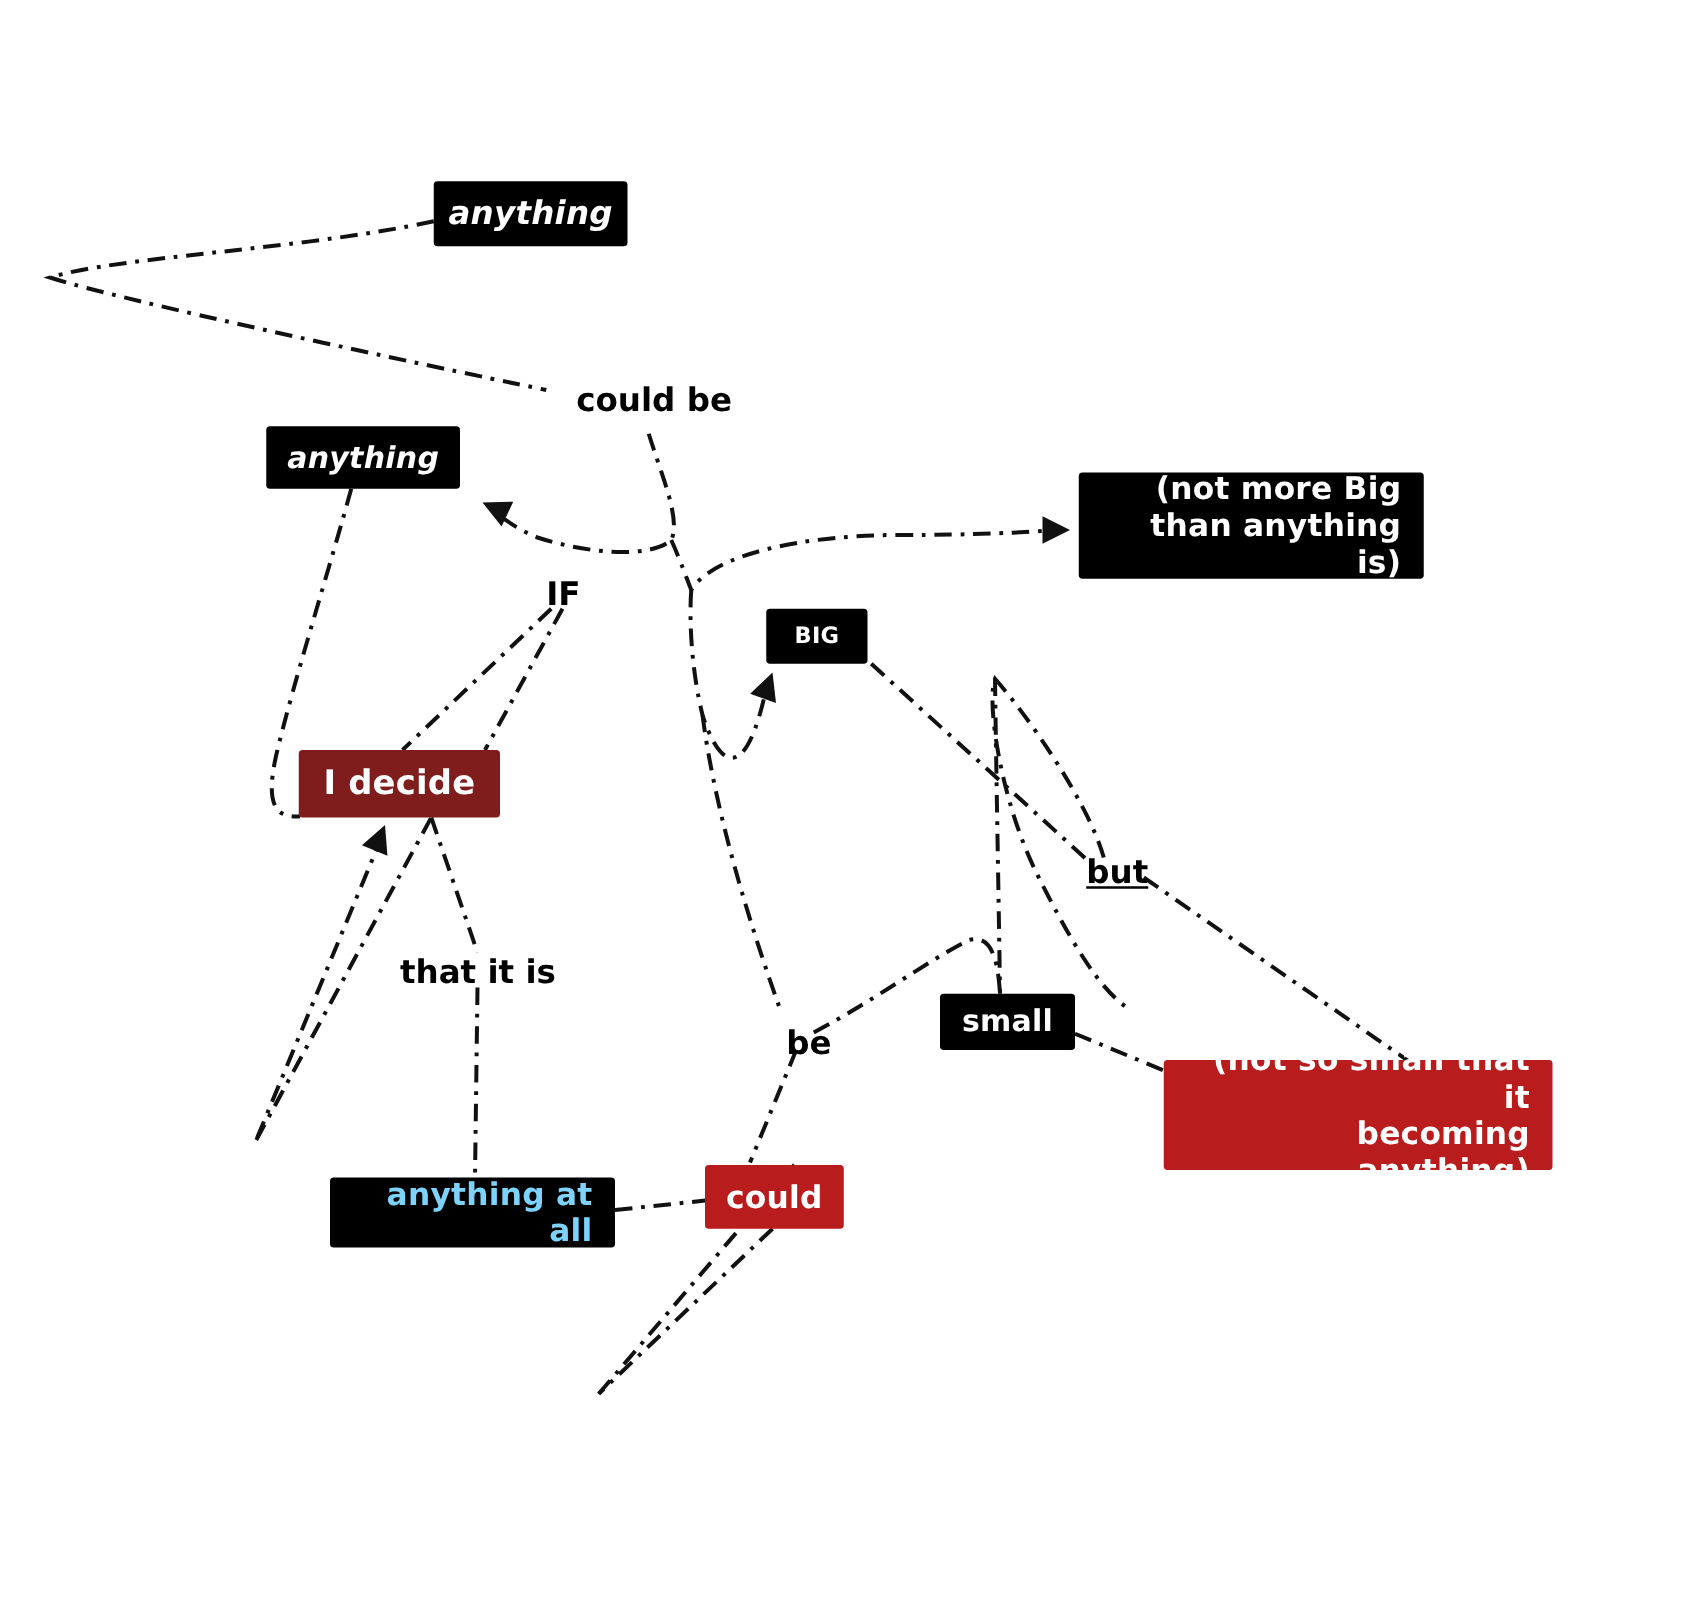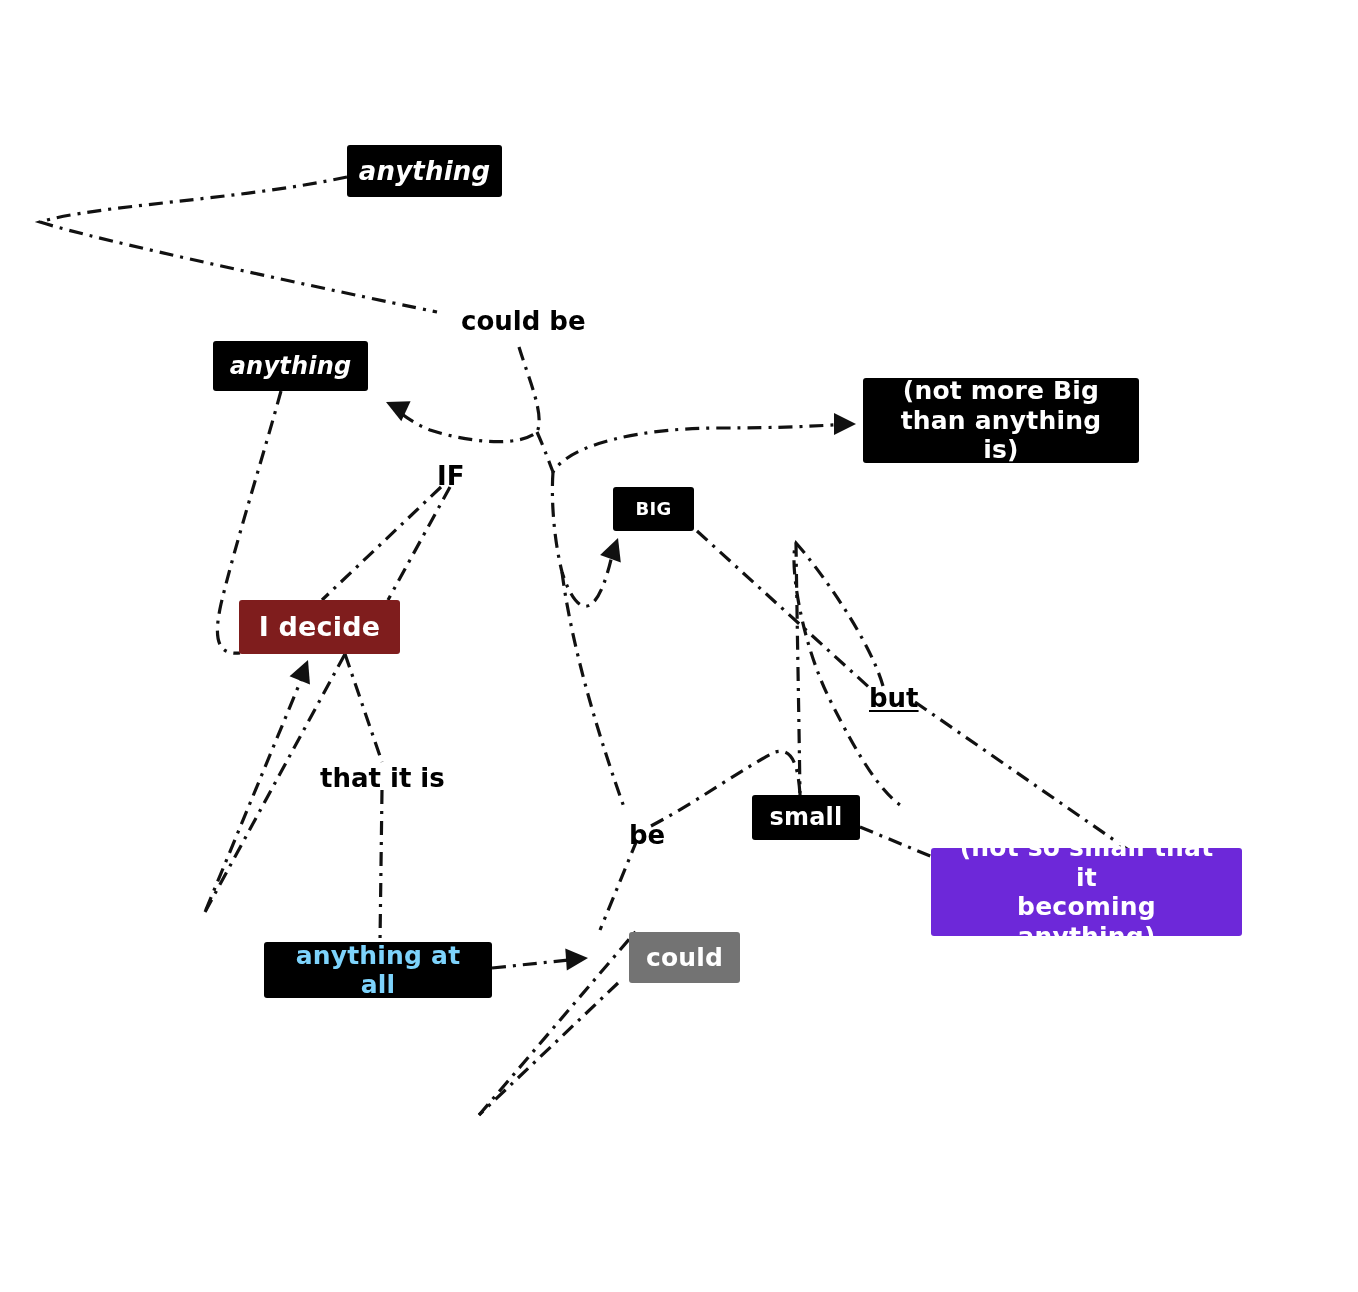--- a/index.html
+++ b/index.html
@@ -36,21 +36,21 @@
     stroke: none;
   }
   .node {
     position: absolute;
     background: #000000;
     color: #ffffff;
     border-radius: 3px;
     display: flex;
     align-items: center;
     justify-content: center;
-    text-align: center;
+    text-align: right;
     font-weight: bold;
     line-height: 1.18;
     box-sizing: border-box;
     padding: 6px 18px;
     letter-spacing: 0.2px;
   }
   .node.italic {
     font-style: italic;
   }
   .link-label {
@@ -100,23 +100,23 @@
       <path class="edge-path" d="M 796 543 C 797 620 799 720 800 795" stroke="#111111"></path>
     </svg>
 
   <div id="node-layer">
       <div class="node italic" style="left: 347px; top: 145px; width: 155px; height: 52px; font-size: 26px; background: rgb(0, 0, 0); color: rgb(255, 255, 255);">anything</div>
       <div class="node italic" style="left: 213px; top: 341px; width: 155px; height: 50px; font-size: 24px; background: rgb(0, 0, 0); color: rgb(255, 255, 255);">anything</div>
       <div class="node" style="left: 863px; top: 378px; width: 276px; height: 85px; font-size: 25px; background: rgb(0, 0, 0); color: rgb(255, 255, 255);">(not more Big<br>than anything is)</div>
       <div class="node" style="left: 613px; top: 487px; width: 81px; height: 44px; font-size: 18px; background: rgb(0, 0, 0); color: rgb(255, 255, 255);">BIG</div>
       <div class="node" style="left: 239px; top: 600px; width: 161px; height: 54px; font-size: 27px; background: #7f1d1d; color: rgb(255, 255, 255);">I decide</div>
       <div class="node" style="left: 752px; top: 795px; width: 108px; height: 45px; font-size: 24px; background: rgb(0, 0, 0); color: rgb(255, 255, 255);">small</div>
-      <div class="node" style="left: 931px; top: 848px; width: 311px; height: 88px; font-size: 25px; background: #6d28d9; color: rgb(255, 255, 255);">(not so small that it<br>becoming anything)</div>
+      <div class="node" style="left: 931px; top: 848px; width: 311px; height: 88px; font-size: 25px; background: #b91c1c; color: rgb(255, 255, 255);">(not so small that it<br>becoming anything)</div>
       <div class="node" style="left: 264px; top: 942px; width: 228px; height: 56px; font-size: 25px; background: rgb(0, 0, 0); color: #7dd3fc;">anything at all</div>
-      <div class="node" style="left: 629px; top: 932px; width: 111px; height: 51px; font-size: 25px; background: #737373; color: rgb(255, 255, 255);">could</div>
+      <div class="node" style="left: 564px; top: 932px; width: 111px; height: 51px; font-size: 25px; background: #b91c1c; color: rgb(255, 255, 255);">could</div>
     </div>
   <div id="label-layer">
       <div class="link-label" style="left: 441px; top: 308px; font-size: 26px; color: rgb(0, 0, 0); margin-left: 20px;">could be</div>
       <div class="link-label" style="left: 437px; top: 463px; font-size: 26px; color: rgb(0, 0, 0);">IF</div>
       <div class="link-label underline" style="left: 869px; top: 685px; font-size: 26px; color: rgb(0, 0, 0);">but</div>
       <div class="link-label" style="left: 320px; top: 765px; font-size: 26px; color: rgb(0, 0, 0);">that it is</div>
       <div class="link-label" style="left: 629px; top: 822px; font-size: 26px; color: rgb(0, 0, 0);">be</div>
     </div>
 
 </div>

